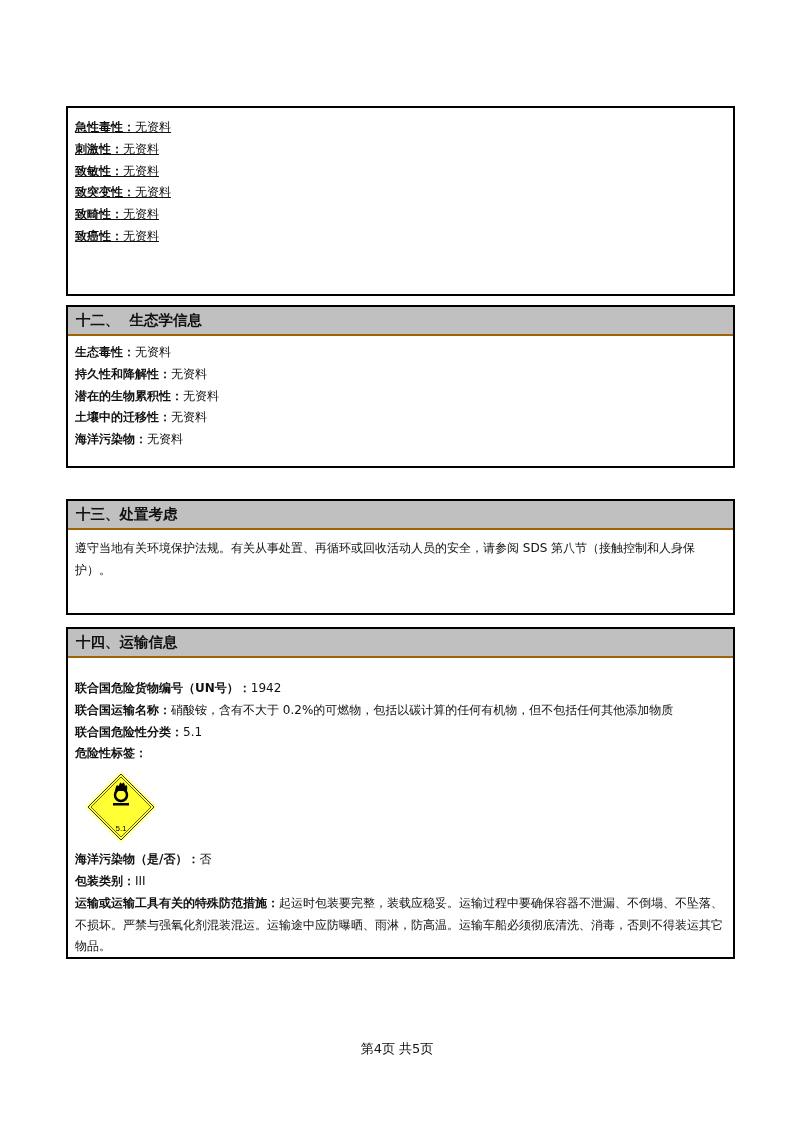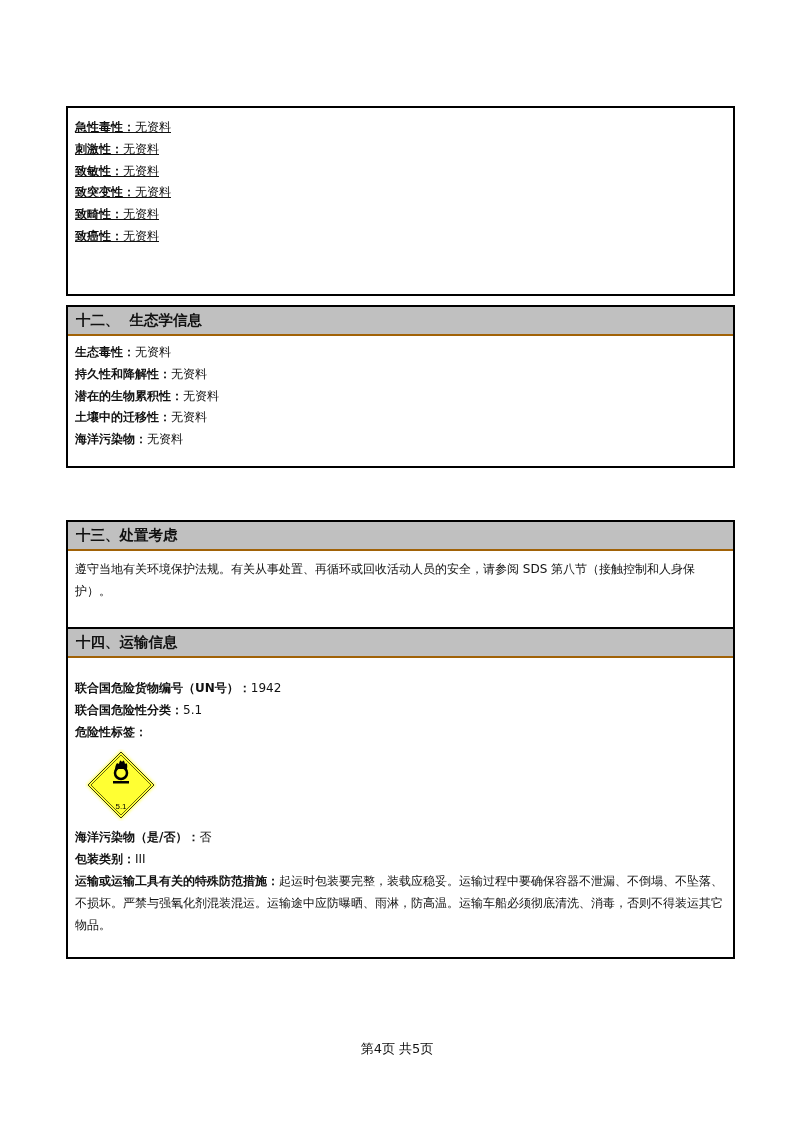--- a/index.html
+++ b/index.html
@@ -32,31 +32,32 @@
   <div class="hdr" style="white-space:pre;">十二、  生态学信息</div>
   <div class="body">
     <div class="row"><span class="lbl">生态毒性：</span><span class="val">无资料</span></div>
     <div class="row"><span class="lbl">持久性和降解性：</span><span class="val">无资料</span></div>
     <div class="row"><span class="lbl">潜在的生物累积性：</span><span class="val">无资料</span></div>
     <div class="row"><span class="lbl">土壤中的迁移性：</span><span class="val">无资料</span></div>
     <div class="row"><span class="lbl">海洋污染物：</span><span class="val">无资料</span></div>
   </div>
 </div>
 
-<div class="box" style="top:499px;height:116px;margin-top:21px;">
+<div class="box" style="top:499px;height:116px;">
   <div class="hdr">十三、处置考虑</div>
   <div class="body" style="padding-top:8px;">
     <div class="wrap">遵守当地有关环境保护法规。有关从事处置、再循环或回收活动人员的安全，请参阅 SDS 第八节（接触控制和人身保护）。</div>
   </div>
 </div>
 
 <div class="box" style="top:627px;height:332px;">
   <div class="hdr">十四、运输信息</div>
   <div class="body" style="padding-top:20px;">
     <div class="row"><span class="lbl">联合国危险货物编号（UN号）：</span><span class="val">1942</span></div>
+    <div class="wrap"><span class="lbl">联合国运输名称：</span><span class="val">硝酸铵，含有不大于 0.2%的可燃物，包括以碳计算的任何有机物，但不包括任何其他添加物质</span></div>
     <div class="row"><span class="lbl">联合国危险性分类：</span><span class="val">5.1</span></div>
     <div class="row"><span class="lbl">危险性标签：</span></div>
     <div class="placard">
       <svg width="72" height="72" viewBox="0 0 72 72">
         <defs>
             <filter id="g" x="-20%" y="-20%" width="140%" height="140%">
               <feGaussianBlur stdDeviation="1.5"></feGaussianBlur>
             </filter>
           </defs>
         <polygon points="36,1 71,36 36,71 1,36" fill="#ffff66" filter="url(#g)"></polygon>

